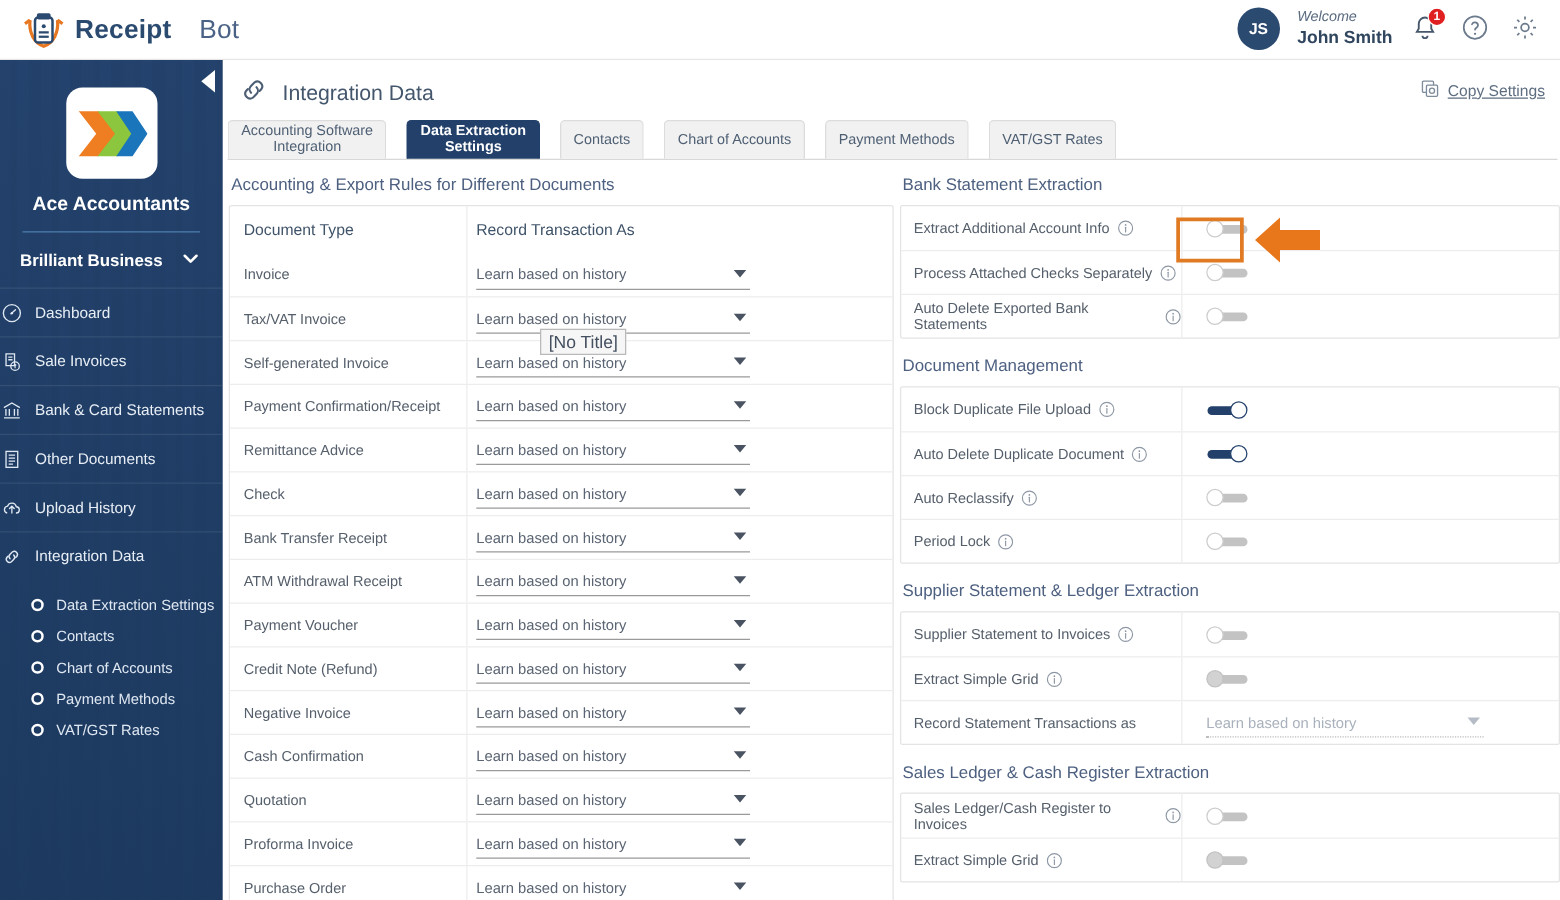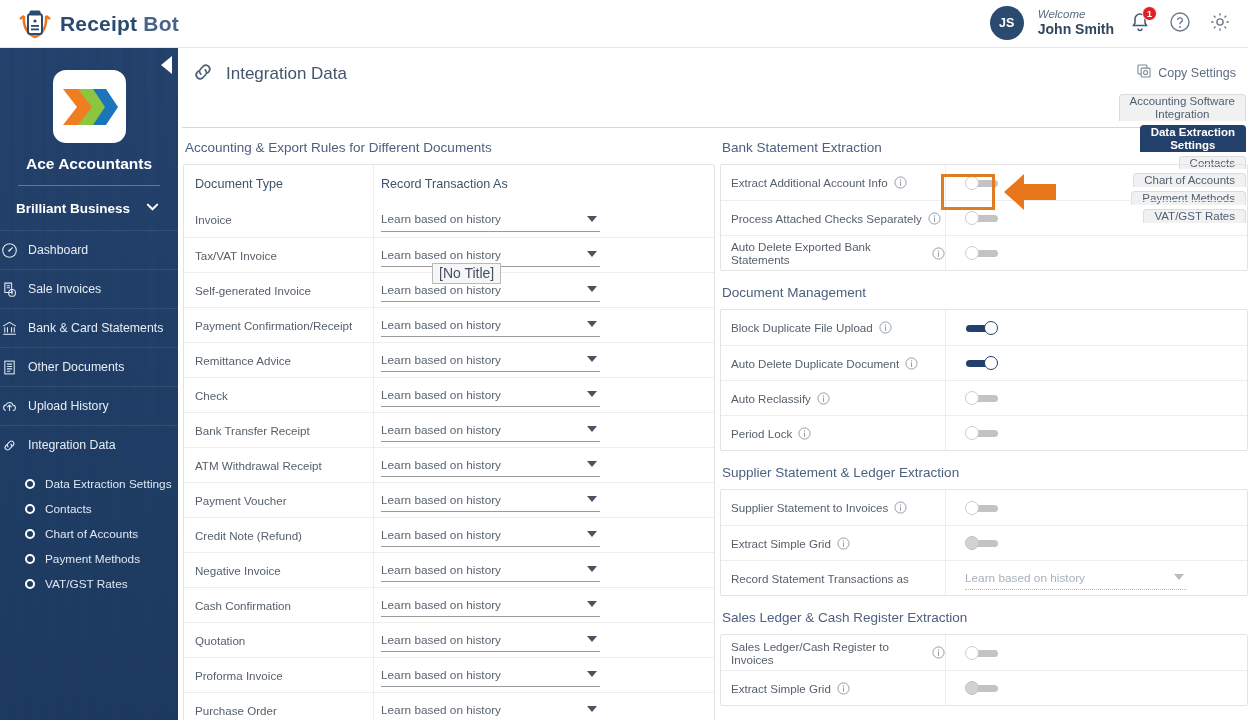--- a/index.html
+++ b/index.html
@@ -12,21 +12,21 @@
 
   
   #topbar {
     position: absolute; left: 0; top: 0; width: 1248px; height: 48px;
     background: #ffffff; border-bottom: 1px solid #e6e6e6; z-index: 30;
   }
   #brand { position: absolute; left: 18px; top: 7px; display: flex; align-items: center; gap: 8px; }
   #brand .logo { width: 34px; height: 34px; position: relative; }
   #brand .btxt { font-size: 21px; color: #2b4a6f; letter-spacing: .2px; }
   #brand .btxt b { font-weight: bold; }
-  #brand .btxt span { font-weight: bold; color: #4a6285; }
+  #brand .btxt span { font-weight: normal; color: #4a6285; margin-left: 16px; }
 
   #userbox { position: absolute; right: 14px; top: 6px; display: flex; align-items: center; gap: 14px; }
   #avatar {
     width: 34px; height: 34px; border-radius: 50%; background: #2b4a6f;
     color: #fff; font-size: 12.5px; font-weight: bold;
     display: flex; align-items: center; justify-content: center;
   }
   #welcome { line-height: 1.25; }
   #welcome .w1 { font-size: 11.5px; font-style: italic; color: #5a6b80; }
   #welcome .w2 { font-size: 14px; font-weight: bold; color: #30455e; }
@@ -85,28 +85,27 @@
     width: 10px; height: 10px; border: 2px solid #ffffff; border-radius: 50%; flex: none;
   }
 
   
   #content { position: absolute; left: 178px; top: 48px; width: 1070px; height: 672px; background: #fff; overflow: hidden; }
   #page-head { position: relative; height: 46px; }
   #page-title-wrap { position: absolute; left: 12px; top: 11px; display: flex; align-items: center; gap: 10px; }
   #page-title { font-size: 17px; color: #44566c; }
   #copy-settings {
     position: absolute; right: 12px; top: 15px; display: flex; align-items: center; gap: 6px;
-    font-size: 12.5px; color: #5e6e80; cursor: pointer;
+    font-size: 12.5px; color: #5e6e80; cursor: pointer; text-decoration: underline;
   }
 
   #tabbar {
     position: relative; height: 34px; margin: 0 2px 0 4px;
-    border-bottom: 1px solid #d8d8d8; display: flex; align-items: flex-end; gap: 4px;
+    border-bottom: 1px solid #d8d8d8; display: flex; align-items: flex-end; gap: 16px;
     padding-left: 0;
-    flex-direction: column;
   }
   .tab {
     height: 31px; background: #f1f1f1; border: 1px solid #dcdcdc; border-bottom: none;
     border-radius: 4px 4px 0 0; font-size: 11.5px; color: #4e5f73; line-height: 1.12;
     display: flex; align-items: center; justify-content: center; text-align: center;
     padding: 0 10px; cursor: pointer; white-space: pre-line;
   }
   .tab.active { background: #22406a; color: #ffffff; border-color: #22406a; font-weight: bold; }
 
   #cols { position: relative; display: flex; gap: 0; padding: 12px 0 0 0; }

